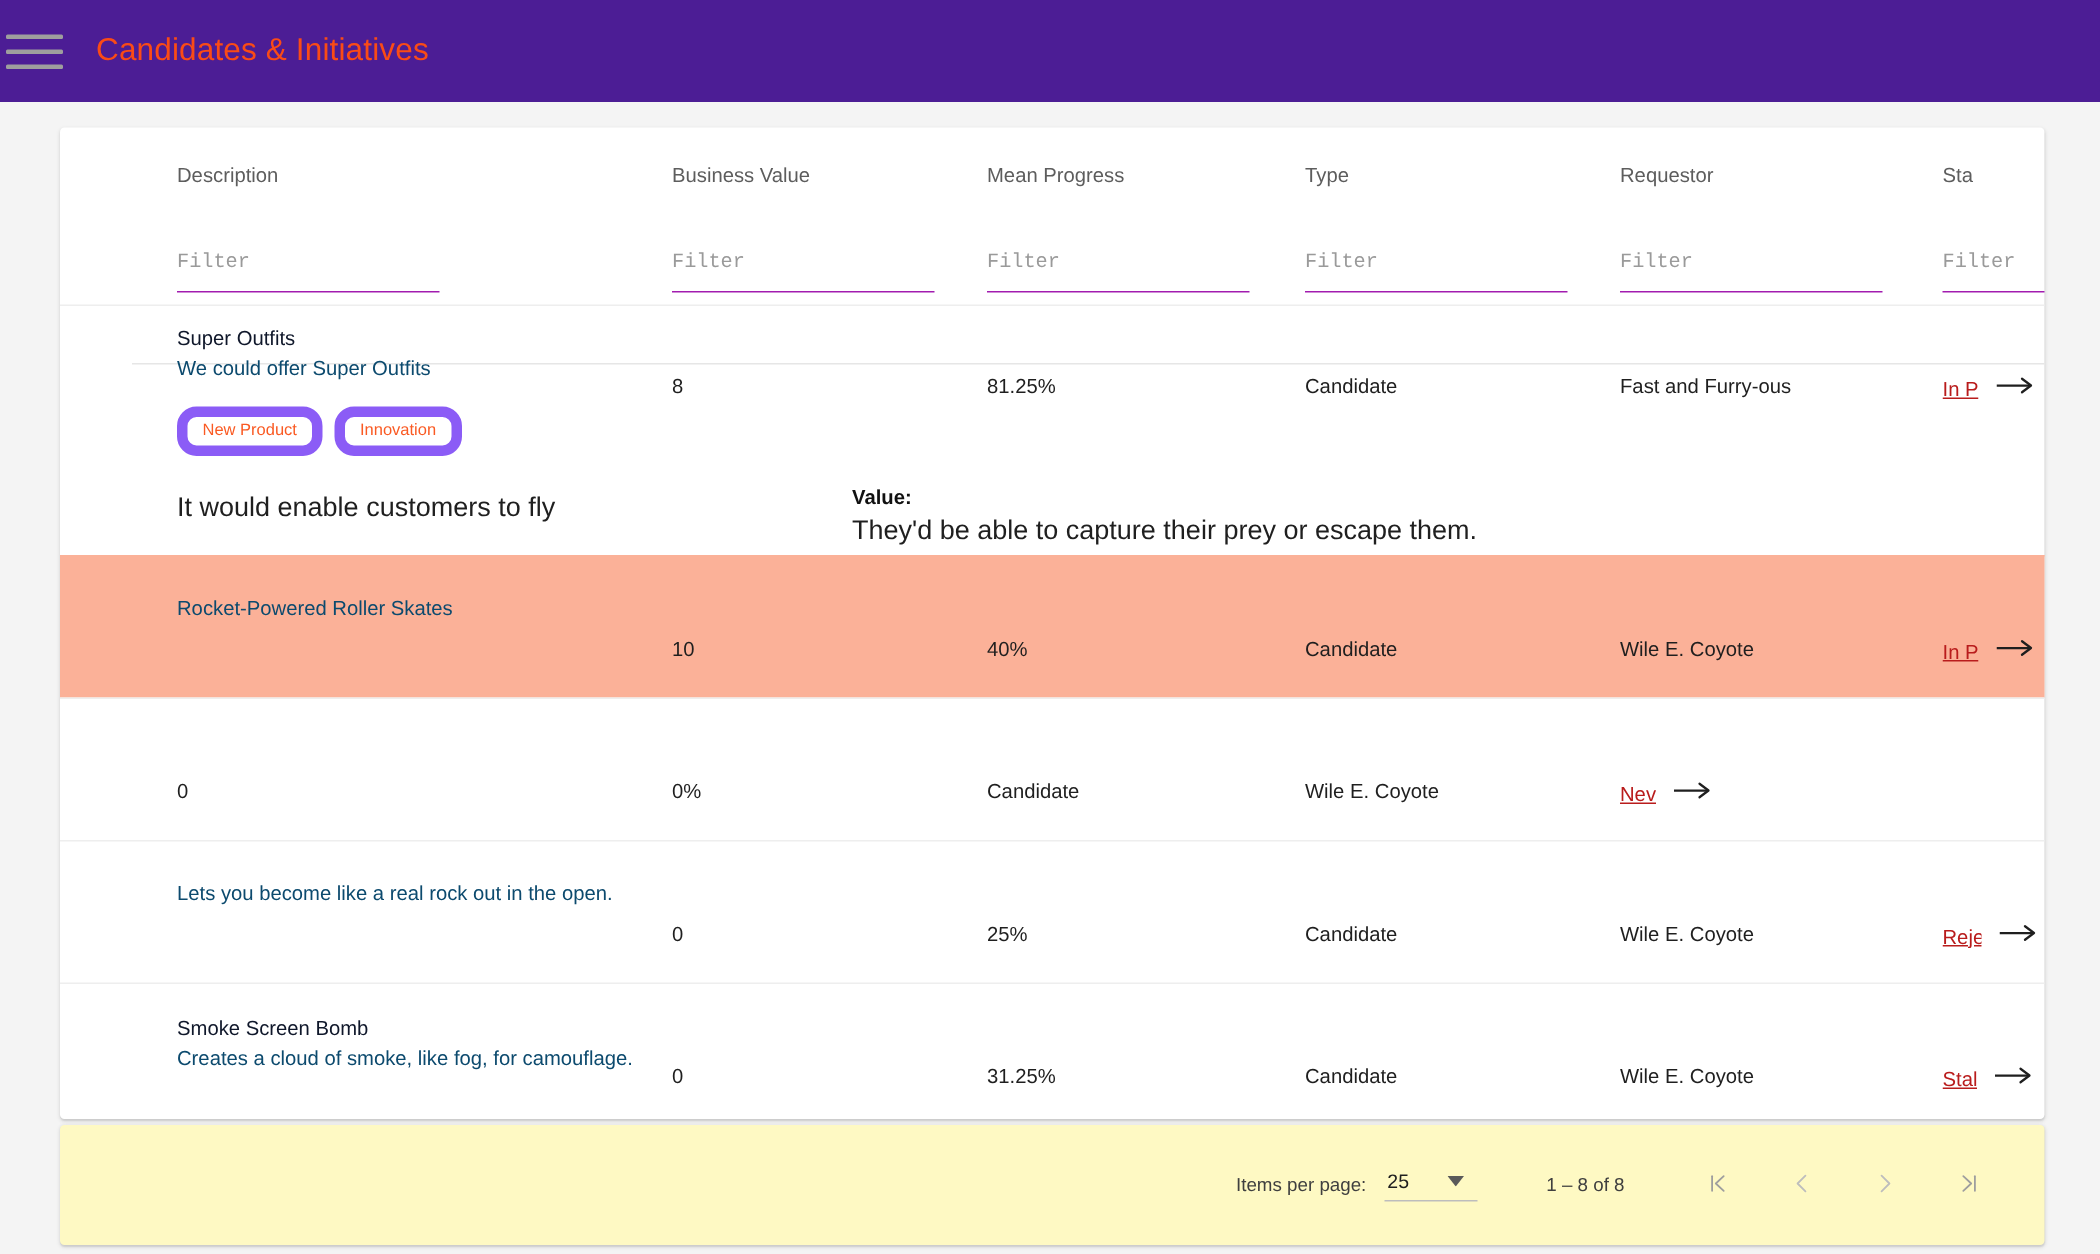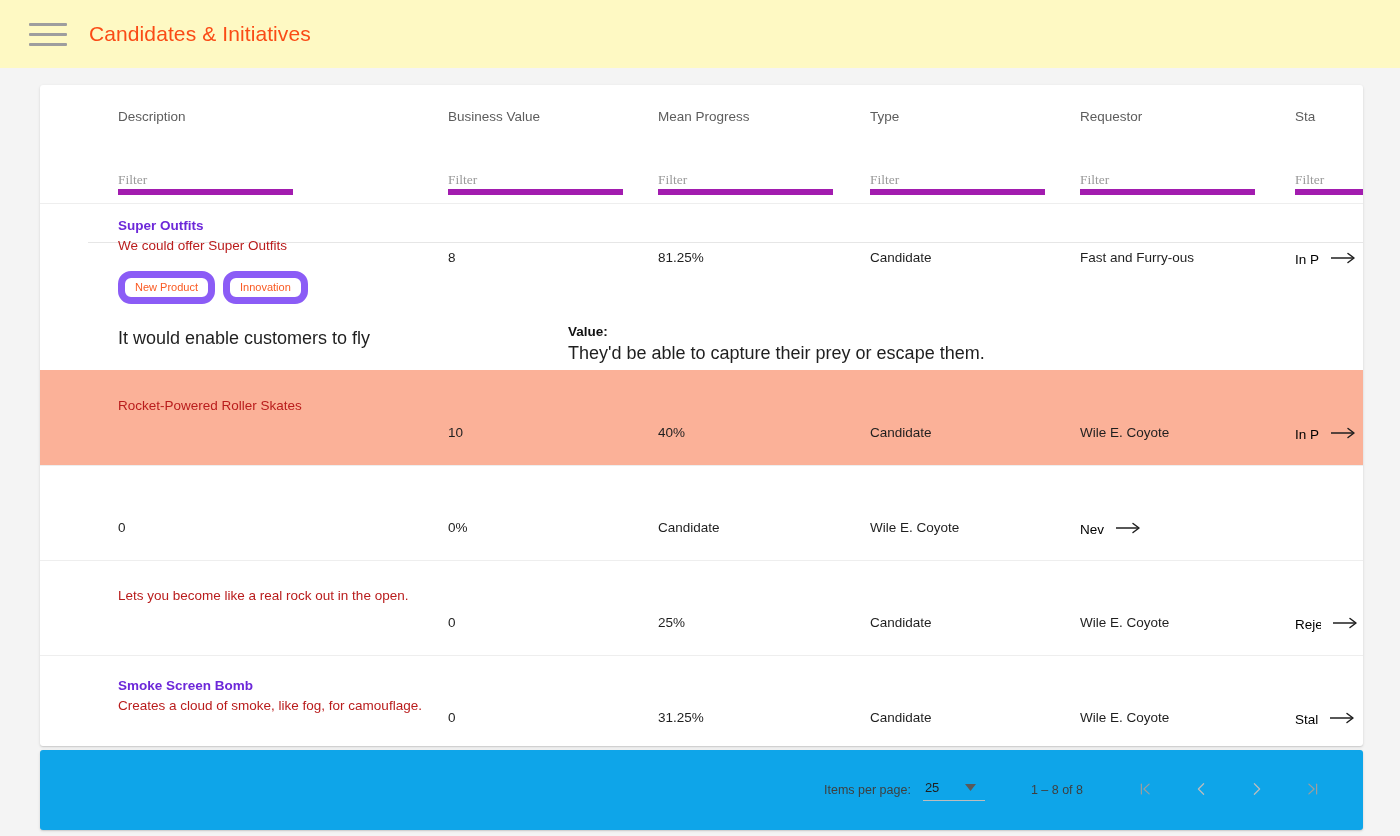--- a/index.html
+++ b/index.html
@@ -8,23 +8,23 @@
     width: 1400px; height: 836px;
     background: #f4f4f4;
     font-family: "Liberation Sans", sans-serif;
     overflow: hidden;
   }
   .app { position: relative; width: 1400px; height: 836px; }
 
   
   .toolbar {
     position: absolute; left: 0; top: 0; width: 1400px; height: 68px;
-    background: #fef9c3;
+    background: #4c1d95;
     display: flex; align-items: center;
-    padding-left: 25px;
+    padding-left: 0;
   }
   .hamburger {
     width: 46px; height: 32px;
     display: flex; flex-direction: column; justify-content: center;
     gap: 7px; padding: 0 4px; cursor: pointer;
   }
   .hamburger span {
     display: block; height: 3px; width: 38px; background: #9e9e9e; border-radius: 1px;
   }
   .app-title {
@@ -40,21 +40,21 @@
     position: absolute; left: 40px; top: 85px;
     width: 1323px; height: 661px;
     background: #ffffff;
     border-radius: 3px;
     box-shadow: 0 1px 3px rgba(0,0,0,.13), 0 1px 1px rgba(0,0,0,.07);
     overflow: hidden;
   }
   .paginator-card {
     position: absolute; left: 40px; top: 750px;
     width: 1323px; height: 80px;
-    background: #0ea5e9;
+    background: #fef9c3;
     border-radius: 3px;
     box-shadow: 0 1px 3px rgba(0,0,0,.13), 0 1px 1px rgba(0,0,0,.07);
     overflow: hidden;
   }
 
   
   .table-scroll { position: relative; width: 1480px; height: 661px; }
 
   
   .grid {
@@ -71,39 +71,39 @@
   .head-rule {
     position: absolute; left: 48px; top: 157px;
     width: 1410px; height: 1px; background: #e6e6e6;
   }
 
   
   .filter-row { height: 56px; align-items: flex-end; padding-bottom: 8px; }
   .filter-field { width: 175px; }
   .filter-field input {
     width: 100%; border: none; outline: none;
-    border-bottom: 6px solid #a21caf;
-    font-family: Liberation Serif, serif;
+    border-bottom: 1px solid #a21caf;
+    font-family: Liberation Mono, monospace;
     font-size: 13.5px; color: #222; background: transparent;
-    padding: 0 0 1px 0;
+    padding: 0 0 11px 0;
   }
   .filter-field input::placeholder { color: #9a9a9a; }
 
   
   .row {
     position: relative;
     border-top: 1px solid #eeeeee;
   }
   .row.first { border-top: 1px solid #eeeeee; }
   .row.selected { background: #fbb198; border-top-color: #fbb198; }
   .row-main { align-items: flex-start; }
 
   .cell { font-size: 13.5px; color: #1f1f1f; white-space: nowrap; }
-  .desc-title { font-size: 13.5px; font-weight: bold; color: #6d28d9; }
-  .desc-sub   { font-size: 13.5px; color: #b91c1c; margin-top: 5px; }
+  .desc-title { font-size: 13.5px; font-weight: normal; color: #0f172a; }
+  .desc-sub   { font-size: 13.5px; color: #0c4a6e; margin-top: 5px; }
 
   .value-cell { padding-top: 32px; }
 
   .chips { margin-top: 18px; display: flex; gap: 8px; }
   .chip {
     font-size: 11px; color: #fa5a23;
     border: 7px solid #8b5cf6;
     border-radius: 13px;
     padding: 3px 10px 4px 10px;
     white-space: nowrap; line-height: 1.1;
@@ -114,22 +114,22 @@
     grid-template-columns: 450px auto;
     padding-left: 78px;
     margin-top: 16px;
     padding-bottom: 6px;
   }
   .detail-label { font-size: 13.5px; font-weight: bold; color: #111; }
   .detail-text  { font-size: 18px; color: #1f1f1f; margin-top: 4px; }
 
   .status-wrap { display: flex; align-items: center; gap: 12px; }
   .status-text {
-    font-size: 13.5px; color: #000000;
-    max-width: 26px; overflow: hidden; white-space: nowrap;
+    font-size: 13.5px; color: #b91c1c;
+    max-width: 26px; overflow: hidden; white-space: nowrap; text-decoration: underline;
   }
   .arrow-icon { display: block; }
 
   
   .paginator {
     position: absolute; right: 30px; top: 0; height: 80px;
     display: flex; align-items: center; gap: 0;
     font-size: 12.5px; color: #4a4a4a;
   }
   .ipp-label { margin-right: 12px; color: #3f3f3f; font-size: 12.5px; }

